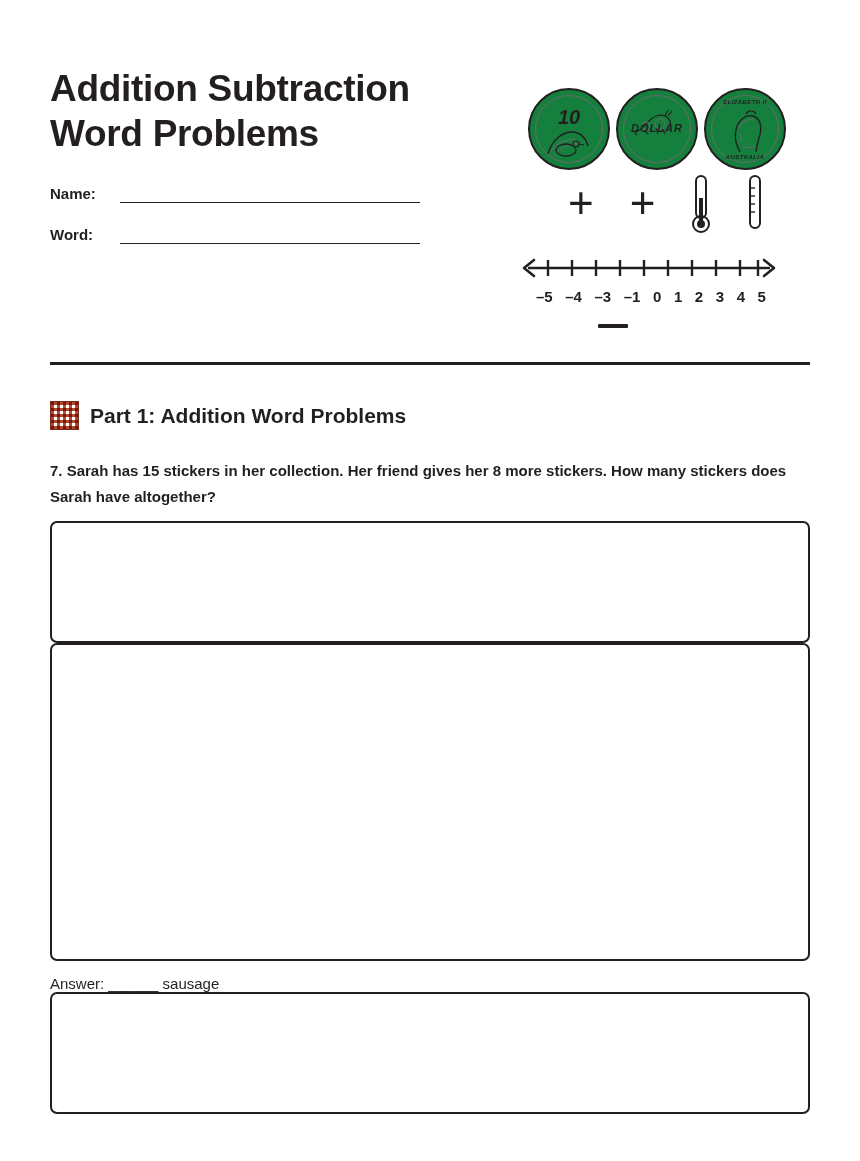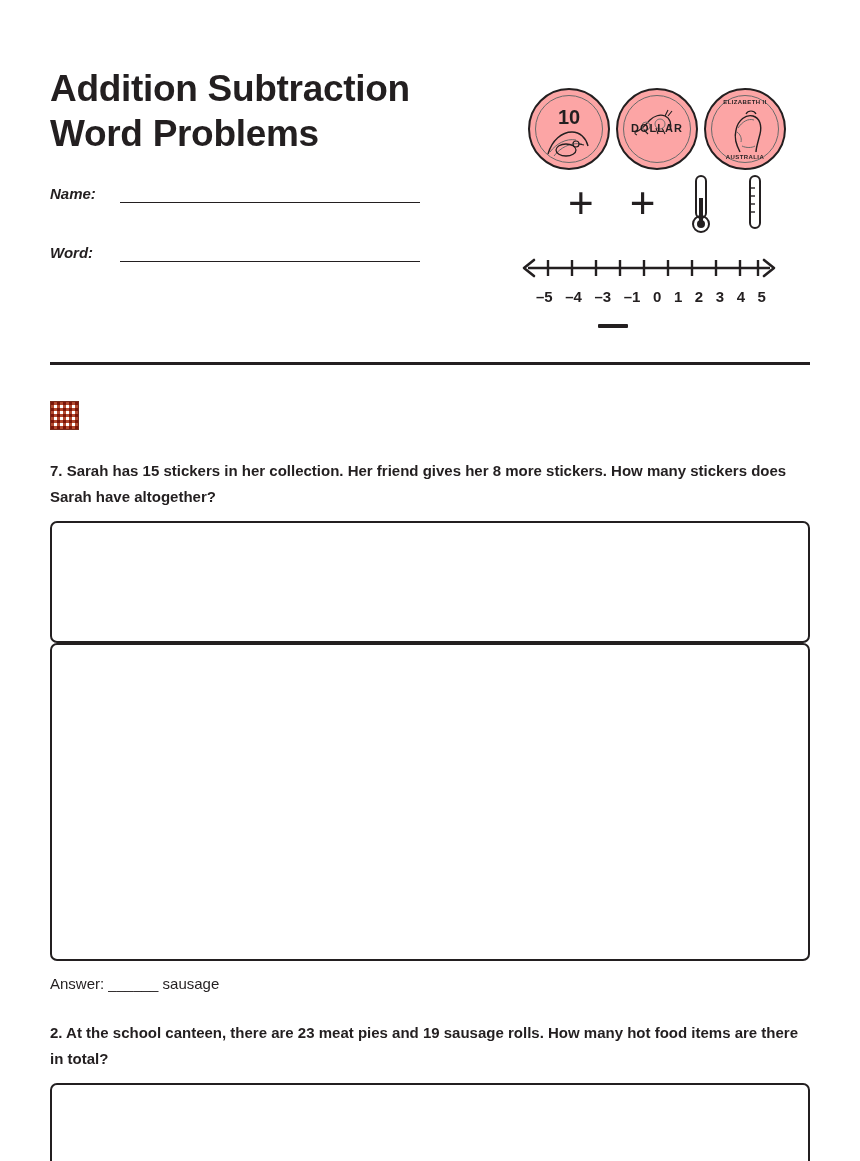--- a/index.html
+++ b/index.html
@@ -37,22 +37,21 @@
     margin: 0;
     padding-top: 10px;
   }
   .fields {
     margin-top: 28px;
     width: 380px;
   }
   .field-row {
     display: flex;
     align-items: flex-end;
-    margin-bottom: 40px;
-    font-style: italic;
+    margin-bottom: 22px;
   }
   .field-label {
     font-size: 15px;
     font-weight: bold;
     width: 70px;
     flex: 0 0 70px;
     line-height: 1.2;
   }
   .field-line {
     flex: 1 1 auto;
@@ -75,22 +74,23 @@
     left: 8px;
     display: flex;
     gap: 6px;
   }
   .coin {
     width: 78px;
     height: 78px;
     border-radius: 50%;
     border: 2.5px solid #231f20;
     position: relative;
-    background: #fca5a5;
+    background: #15803d;
     overflow: hidden;
+    font-style: italic;
   }
   .coin .inner-ring {
     position: absolute;
     left: 5px; top: 5px; right: 5px; bottom: 5px;
     border-radius: 50%;
     border: 1.2px solid #6a6a6a;
   }
   .coin .coin-label {
     position: absolute;
     left: 0; right: 0;
@@ -346,28 +346,28 @@
       </div>
 
       <div class="minus-bottom"></div>
     </div>
   </div>
 
   <div class="divider"></div>
 
   <div class="section-head">
     <span class="section-icon"></span>
+    <span class="section-title">Part 1: Addition Word Problems</span>
   </div>
 
   <p class="question">7. Sarah has 15 stickers in her collection. Her friend gives her 8 more stickers. How many stickers does Sarah have altogether?</p>
 
   <div class="workbox short"></div>
 
 
   <div class="workbox tall"></div>
 
   <div class="answer-line">Answer: ______ sausage</div>
 
-  <p class="question">2. At the school canteen, there are 23 meat pies and 19 sausage rolls. How many hot food items are there in total?</p>
 
   <div class="workbox short"></div>
 
 </div>
 
 </body></html>

